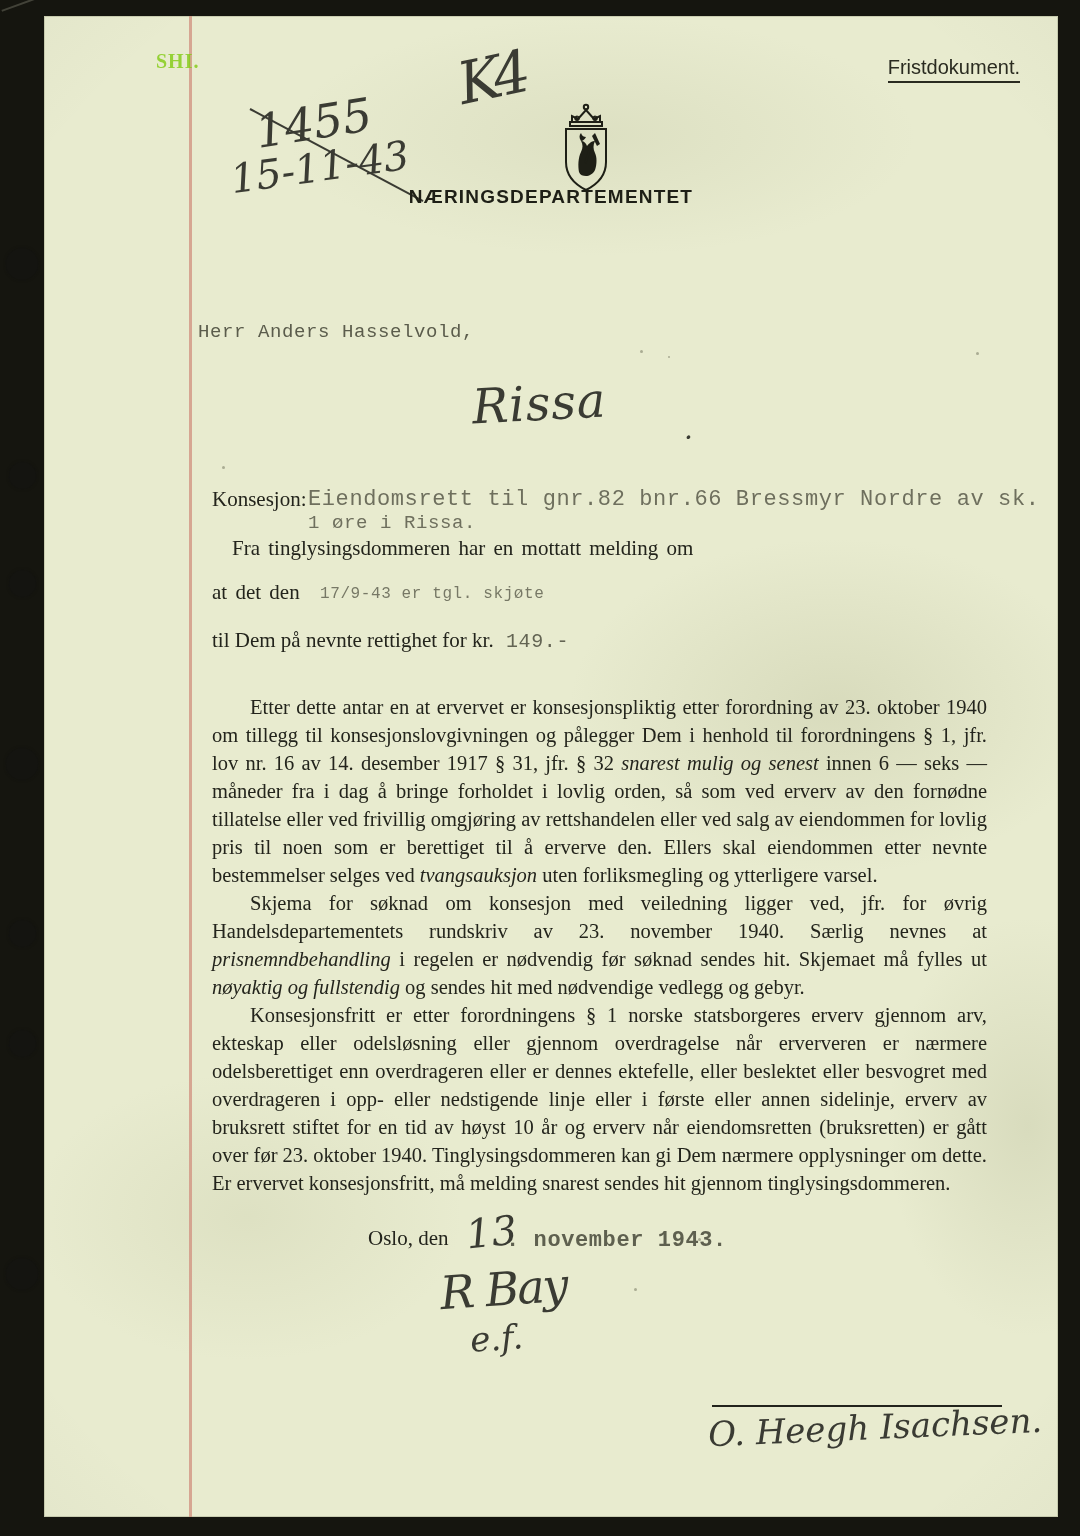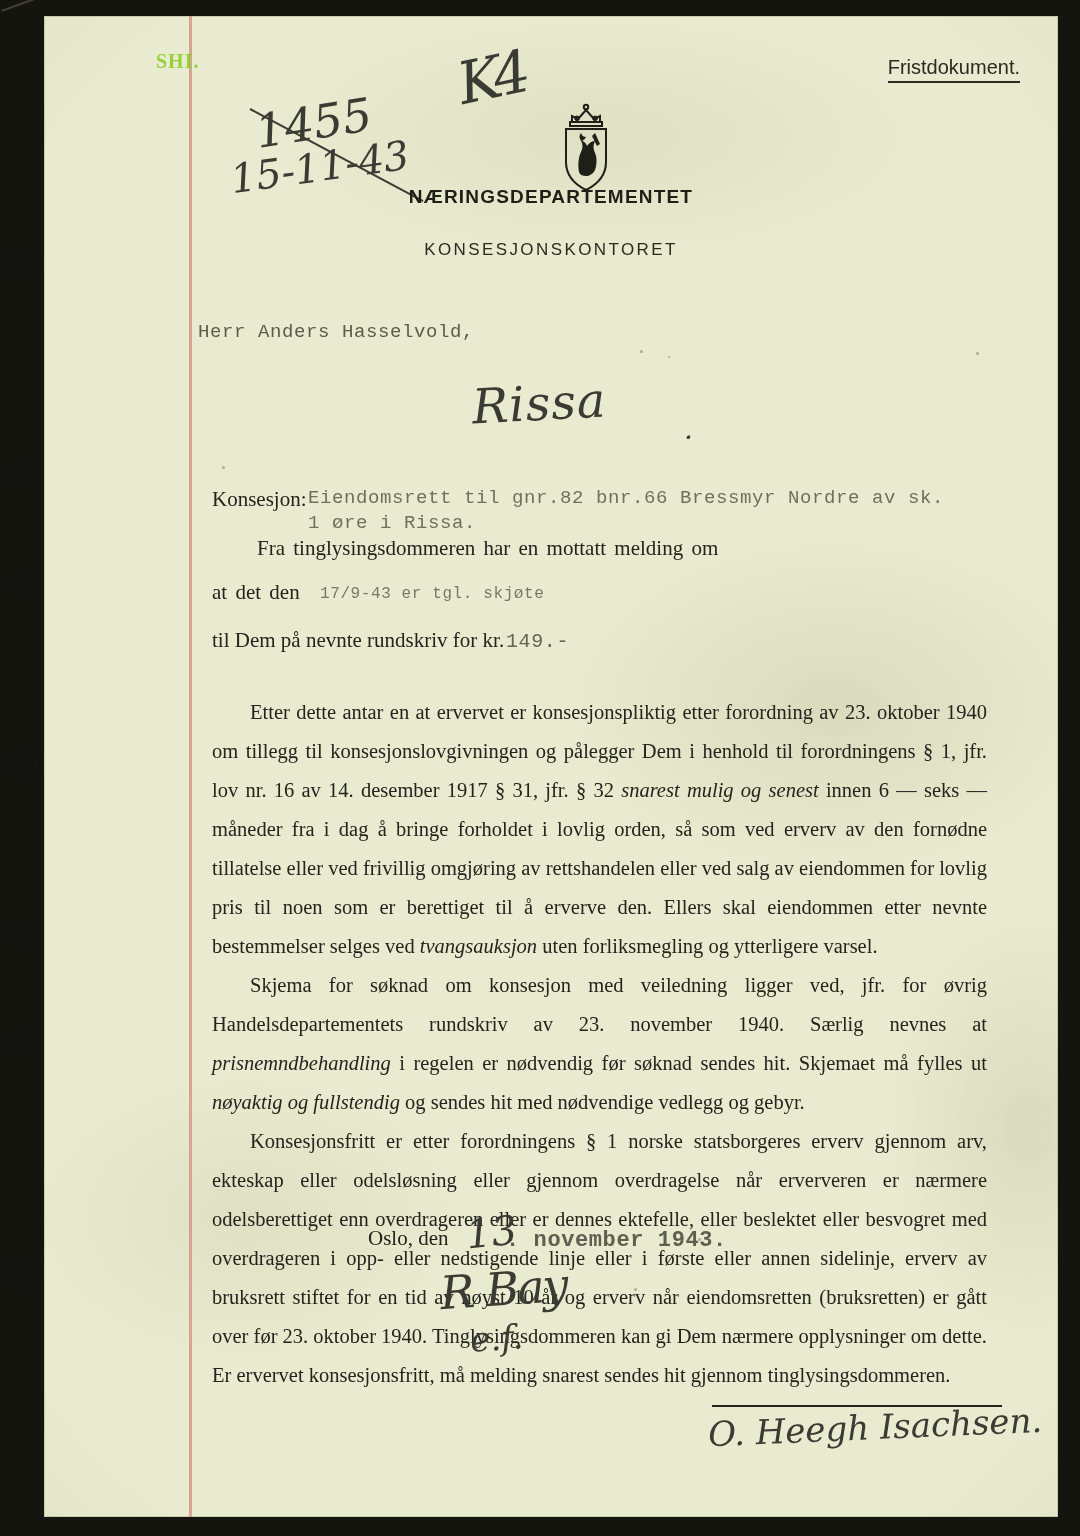--- a/index.html
+++ b/index.html
@@ -179,31 +179,31 @@
     font-size: 28px;
   }
 
   
   .lbl-konsesjon {
     left: 212px; top: 487px;
     font-size: 21px;
   }
   .typed-konsesjon-1 {
     left: 308px; top: 487px;
-    font-size: 19px;
+    font-size: 22px;
     opacity: .78;
     text-align: right;
   }
   .typed-konsesjon-2 {
     left: 308px; top: 512px;
     font-size: 19px;
     opacity: .78;
   }
   .lbl-fra {
-    left: 257px; top: 536px;
+    left: 232px; top: 536px;
     font-size: 21px;
     word-spacing: 3px;
   }
   .lbl-atdet {
     left: 212px; top: 580px;
     font-size: 21px;
     word-spacing: 3px;
   }
   .typed-tgl {
     left: 320px; top: 585px;
@@ -218,21 +218,21 @@
     left: 506px; top: 630px;
     font-size: 20px;
     opacity: .85;
   }
 
   
   .body {
     left: 212px; top: 693px;
     width: 775px;
     font-size: 20.5px;
-    line-height: 39px;
+    line-height: 28px;
     text-align: justify;
     color: #23241c;
   }
   .body p { margin: 0; text-indent: 38px; }
   .body i { font-style: italic; }
 
   
   .oslo-line {
     left: 368px; top: 1226px;
     font-size: 21px;
@@ -339,35 +339,34 @@
                    C45 74 41 76 38 76 C35 76 32 75 31 72 Z"></path>
           <path d="M33 41 C31 38 31 35 33 33 C34 36 36 37 38 37 C37 39 35 41 33 41 Z"></path>
 
           <path d="M44 36 L47 33 L52 44 L49 46 Z"></path>
           <rect x="43" y="42" width="2.4" height="22" transform="rotate(18 44 42)"></rect>
         </g>
       </svg>
     </div>
 
     <div class="abs dept-name">NÆRINGSDEPARTEMENTET</div>
-    <div class="abs dept-office">KONSESJONSKONTORET</div>
 
     <div class="abs typed addressee">Herr Anders Hasselvold,</div>
     <div class="abs hand hand-place">Rissa</div>
     <div class="abs hand hand-place-dot">.</div>
 
     <div class="abs lbl-konsesjon">Konsesjon:</div>
     <div class="abs typed typed-konsesjon-1">Eiendomsrett til gnr.82 bnr.66 Bressmyr Nordre av sk.</div>
     <div class="abs typed typed-konsesjon-2">1 øre i Rissa.</div>
     <div class="abs lbl-fra">Fra  tinglysingsdommeren  har  en  mottatt  melding  om</div>
 
     <div class="abs lbl-atdet">at det den</div>
     <div class="abs typed typed-tgl">17/9-43 er tgl. skjøte</div>
 
-    <div class="abs lbl-tildem">til Dem på nevnte rundskriv for kr.</div>
+    <div class="abs lbl-tildem">til Dem på nevnte rettighet for kr.</div>
     <div class="abs typed typed-kr">149.-</div>
 
     <div class="abs body">
       <p><span>Etter dette antar en at ervervet er konsesjonspliktig etter forordning av 23. oktober 1940 om tillegg til konsesjonslovgivningen og pålegger Dem i henhold til forordningens § 1, jfr. lov nr. 16 av 14. desember 1917 § 31, jfr. § 32 </span><i>snarest mulig og senest</i><span> innen 6 — seks — måneder fra i dag å bringe forholdet i lovlig orden, så som ved erverv av den fornødne tillatelse eller ved frivillig omgjøring av rettshandelen eller ved salg av eiendommen for lovlig pris til noen som er berettiget til å erverve den. Ellers skal eiendommen etter nevnte bestemmelser selges ved </span><i>tvangsauksjon</i><span> uten forliksmegling og ytterligere varsel.</span></p>
       <p><span>Skjema for søknad om konsesjon med veiledning ligger ved, jfr. for øvrig Handelsdepartementets rundskriv av 23. november 1940. Særlig nevnes at </span><i>prisnemndbehandling</i><span> i regelen er nødvendig før søknad sendes hit. Skjemaet må fylles ut </span><i>nøyaktig og fullstendig</i><span> og sendes hit med nødvendige vedlegg og gebyr.</span></p>
       <p>Konsesjonsfritt er etter forordningens § 1 norske statsborgeres erverv gjennom arv, ekteskap eller odelsløsning eller gjennom overdragelse når erververen er nærmere odelsberettiget enn overdrageren eller er dennes ektefelle, eller beslektet eller besvogret med overdrageren i opp- eller nedstigende linje eller i første eller annen sidelinje, erverv av bruksrett stiftet for en tid av høyst 10 år og erverv når eiendomsretten (bruksretten) er gått over før 23. oktober 1940. Tinglysingsdommeren kan gi Dem nærmere opplysninger om dette. Er ervervet konsesjonsfritt, må melding snarest sendes hit gjennom tinglysingsdommeren.</p>
     </div>
 
     <div class="pencil-tick"></div>
 

